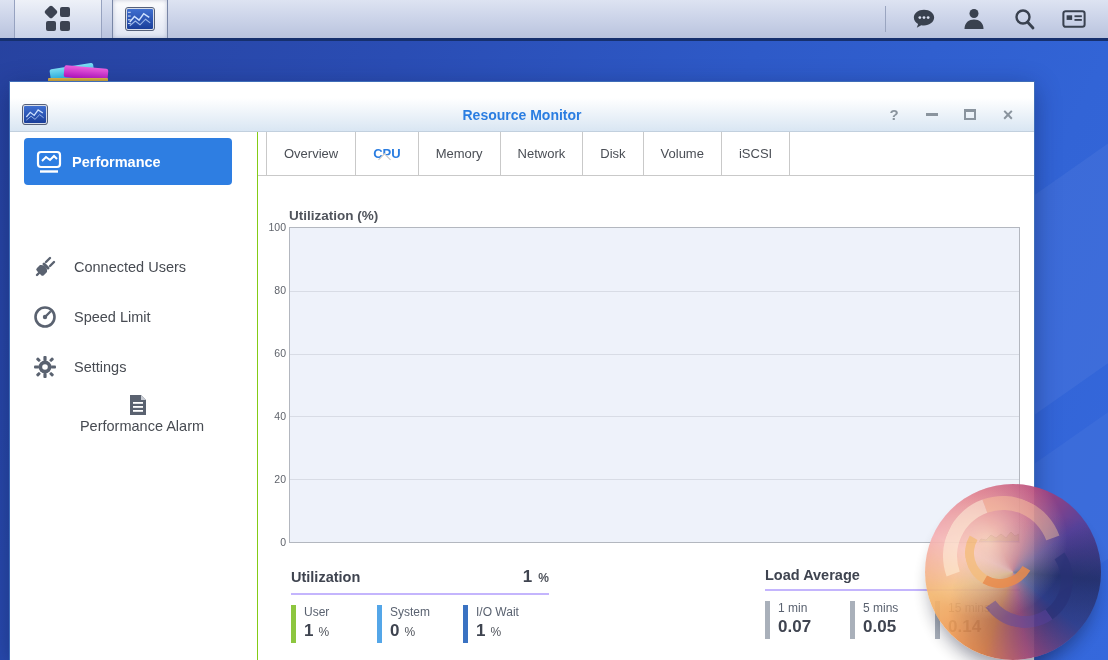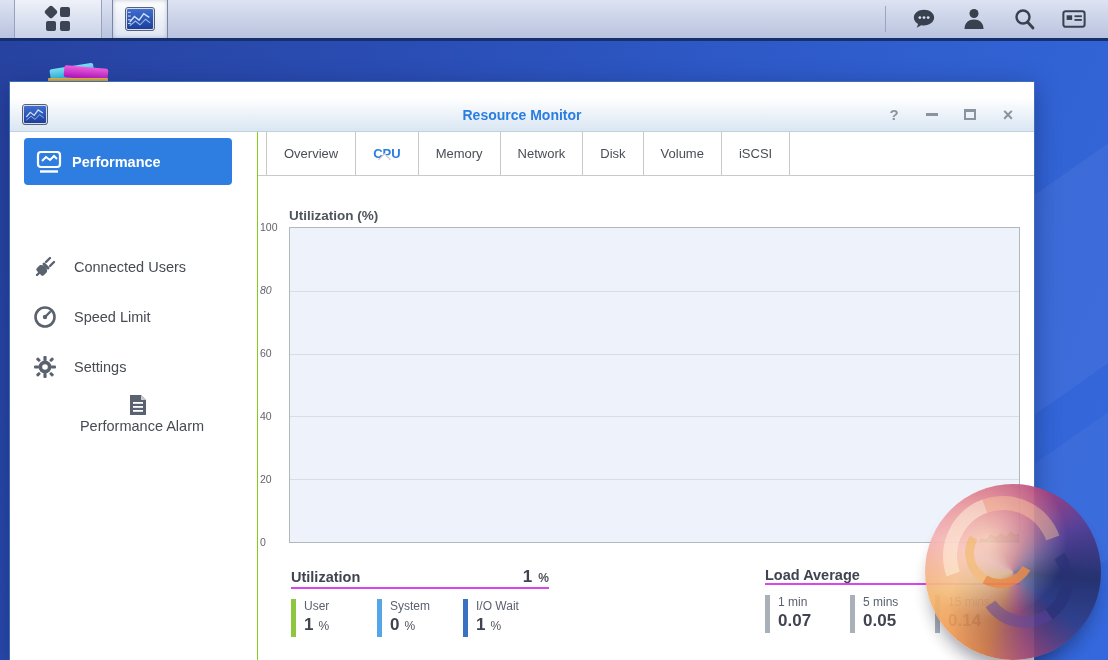--- a/index.html
+++ b/index.html
@@ -97,26 +97,26 @@
   .main { flex:1; position:relative; background:#fff; }
   .tabs { position:absolute; left:0; top:0; right:0; height:44px; border-bottom:1px solid #c9c9c9; display:flex; padding-left:8px; }
   .tab { font-size:13px; color:#4a4e55; padding:0 17px; display:flex; align-items:center; border-right:1px solid #c9c9c9; cursor:pointer; }
   .tab:first-child { border-left:1px solid #c9c9c9; }
   .tab.active { color:#2a7de1; font-weight:bold; }
   .tab-notch { position:absolute; top:23px; width:9px; height:9px; background:#fff; border-left:1px solid #bfbfbf; border-top:1px solid #bfbfbf; transform:rotate(45deg); }
 
   .chart-title { position:absolute; left:31px; top:76px; font-size:13.5px; font-weight:bold; color:#50545c; }
   .plot { position:absolute; left:31px; top:95px; width:731px; height:316px; background:#eef2fa; border:1px solid #b3b7bf; }
   .grid { position:absolute; left:0; right:0; height:1px; background:#d8dce5; }
-  .ytick { position:absolute; width:26px; text-align:left; font-size:10.5px; color:#60646c; left:2px; }
+  .ytick { position:absolute; width:26px; text-align:right; font-size:10.5px; color:#60646c; left:2px; }
   .spark { position:absolute; right:0; bottom:0; }
 
   
   .stat-col { position:absolute; top:435px; }
-  .stat-head { display:flex; align-items:baseline; border-bottom:2px solid #d946ef; }
+  .stat-head { display:flex; align-items:baseline; border-bottom:2px solid #c4b5fd; padding-bottom:6px; }
   .stat-head .t { font-size:14.5px; font-weight:bold; color:#3f4450; }
   .stat-head .v { margin-left:auto; font-size:17px; font-weight:bold; color:#3f4450; }
   .stat-head .u { font-size:12px; font-weight:bold; color:#50545c; margin-left:6px; }
   .stat-items { display:flex; margin-top:10px; }
   .stat-item { display:flex; width:87px; }
   .stat-bar { width:5px; height:38px; flex:0 0 5px; }
   .stat-txt { margin-left:8px; }
   .stat-lbl { font-size:12px; color:#5a6270; }
   .stat-val { font-size:17px; font-weight:bold; color:#3f4450; margin-top:2px; }
   .stat-val .u { font-size:12px; font-weight:normal; color:#50545c; margin-left:5px; }
@@ -319,21 +319,21 @@
         <div class="tab">Network</div>
         <div class="tab">Disk</div>
         <div class="tab">Volume</div>
         <div class="tab">iSCSI</div>
       </div>
       <div class="tab-notch" style="left:122px;"></div>
 
       <div class="chart-title">Utilization (%)</div>
 
       <div class="ytick" style="top:89px;">100</div>
-      <div class="ytick" style="top:152px;font-style:italic;">80</div>
+      <div class="ytick" style="top:152px;">80</div>
       <div class="ytick" style="top:215px;">60</div>
       <div class="ytick" style="top:278px;">40</div>
       <div class="ytick" style="top:341px;">20</div>
       <div class="ytick" style="top:404px;">0</div>
 
       <div class="plot">
         <div class="grid" style="top:20%;"></div>
         <div class="grid" style="top:40%;"></div>
         <div class="grid" style="top:60%;"></div>
         <div class="grid" style="top:80%;"></div>

